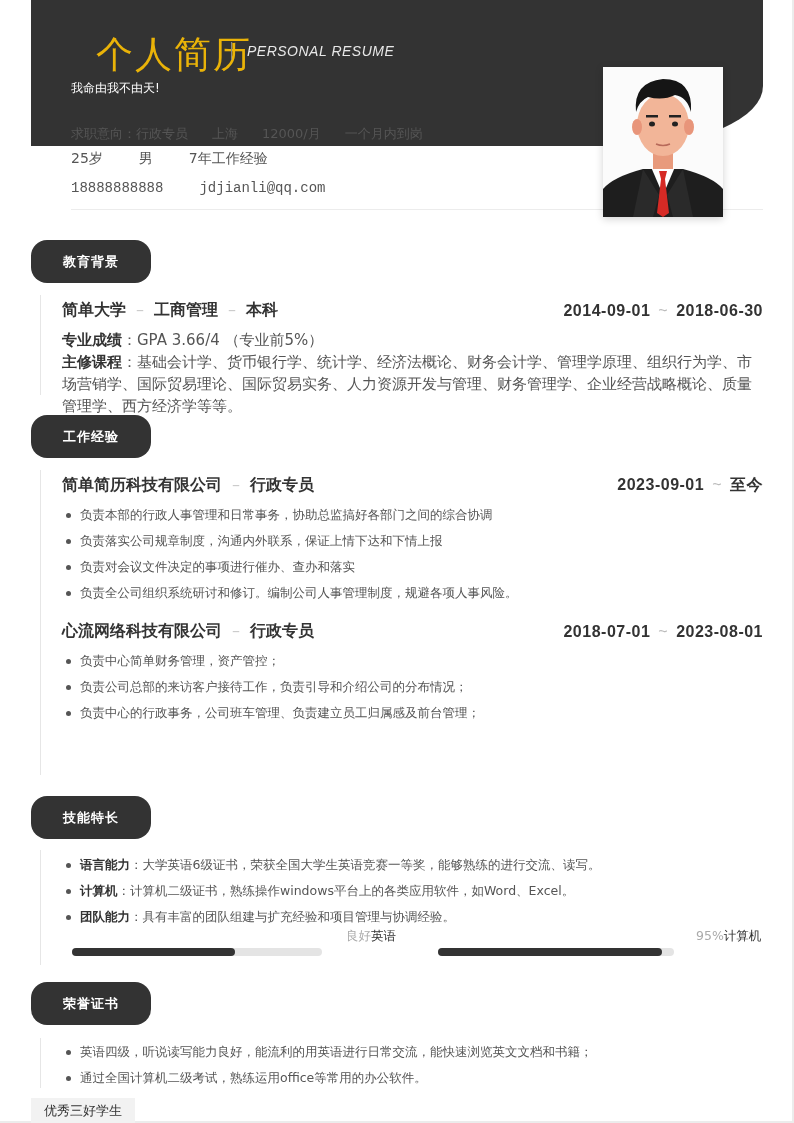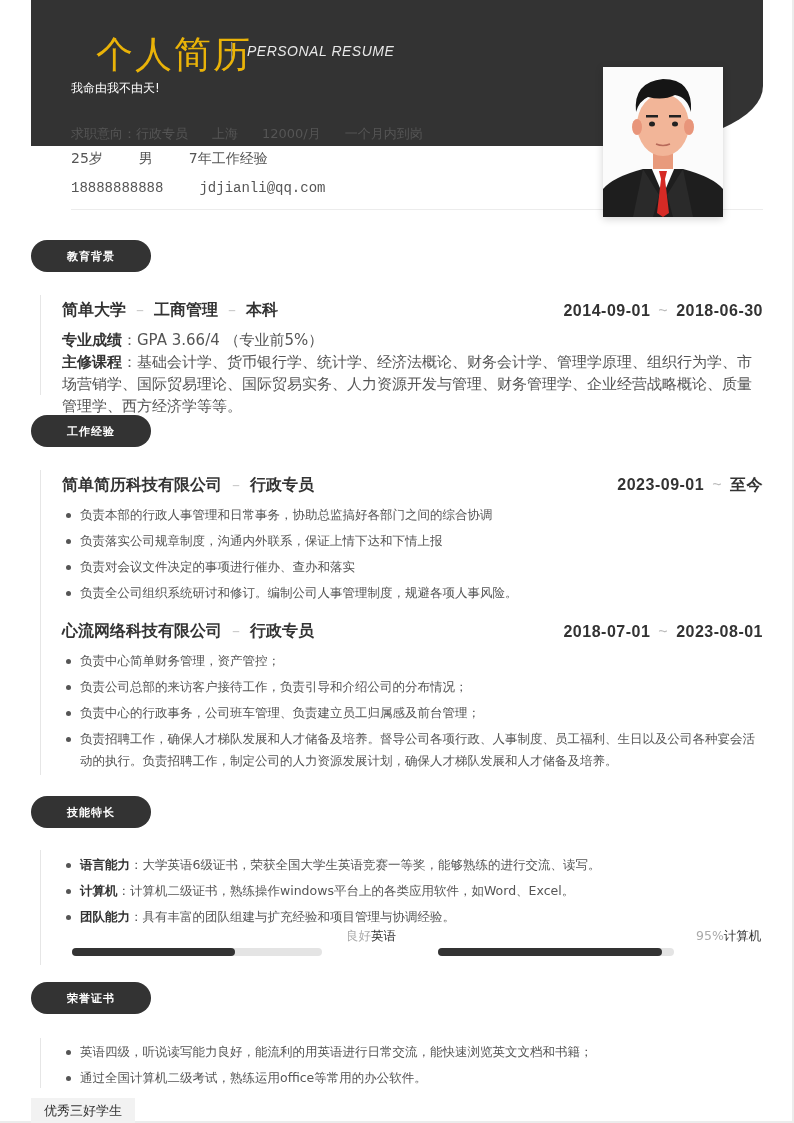--- a/index.html
+++ b/index.html
@@ -30,22 +30,22 @@
   .info-line.l2 { top: 157px; font-family: Liberation Mono, monospace; margin-top: 23px; }
   .info-sep { position: absolute; left: 71px; top: 209px; width: 692px; height: 1px; background: #ececec; }
 
   .photo {
     position: absolute; left: 603px; top: 67px; width: 120px; height: 150px;
     background: #fbfbfb; box-shadow: 0 2px 8px rgba(0,0,0,0.18); overflow: hidden;
   }
 
   
   .pill {
-    position: absolute; left: 31px; width: 120px; height: 32px; border-radius: 16px;
-    background: #333333; color: #fff; font-size: 11px; font-weight: bold;
+    position: absolute; left: 31px; width: 120px; height: 43px; border-radius: 16px;
+    background: #333333; color: #fff; font-size: 13px; font-weight: bold;
     display: flex; align-items: center; justify-content: center; letter-spacing: 1px;
   }
   .vline { position: absolute; left: 40px; width: 1px; background: #e6e6e6; }
 
   .row-title { position: absolute; left: 62px; right: 31px; display: flex; justify-content: space-between; align-items: center; font-size: 16px; font-weight: bold; color: #333; }
   .row-title .dash { color: #cccccc; font-weight: normal; margin: 0 10px; }
   .row-title .tilde { color: #bbbbbb; font-weight: normal; margin: 0 8px; }
   .row-title .date { font-family: "Liberation Sans", sans-serif; letter-spacing: 0.5px; }
 
   .para { position: absolute; left: 62px; width: 702px; font-size: 15px; line-height: 22px; color: #555; }
@@ -143,21 +143,20 @@
 </ul>
 
 <div class="row-title" style="top:621px;">
   <div><span>心流网络科技有限公司</span><span class="dash">–</span><span>行政专员</span></div>
   <div class="date"><span>2018-07-01</span><span class="tilde">~</span><span>2023-08-01</span></div>
 </div>
 <ul class="bul" style="top:650px;">
   <li>负责中心简单财务管理，资产管控；</li>
   <li>负责公司总部的来访客户接待工作，负责引导和介绍公司的分布情况；</li>
   <li>负责中心的行政事务，公司班车管理、负责建立员工归属感及前台管理；</li>
-  <li>负责招聘工作，确保人才梯队发展和人才储备及培养。督导公司各项行政、人事制度、员工福利、生日以及公司各种宴会活动的执行。负责招聘工作，制定公司的人力资源发展计划，确保人才梯队发展和人才储备及培养。</li>
 </ul>
 
 <div class="pill" style="top:796px;">技能特长</div>
 <div class="vline" style="top:850px;height:115px;"></div>
 <ul class="bul" style="top:854px;">
   <li><b>语言能力</b><span>：大学英语6级证书，荣获全国大学生英语竞赛一等奖，能够熟练的进行交流、读写。</span></li>
   <li><b>计算机</b><span>：计算机二级证书，熟练操作windows平台上的各类应用软件，如Word、Excel。</span></li>
   <li><b>团队能力</b><span>：具有丰富的团队组建与扩充经验和项目管理与协调经验。</span></li>
 </ul>
 

